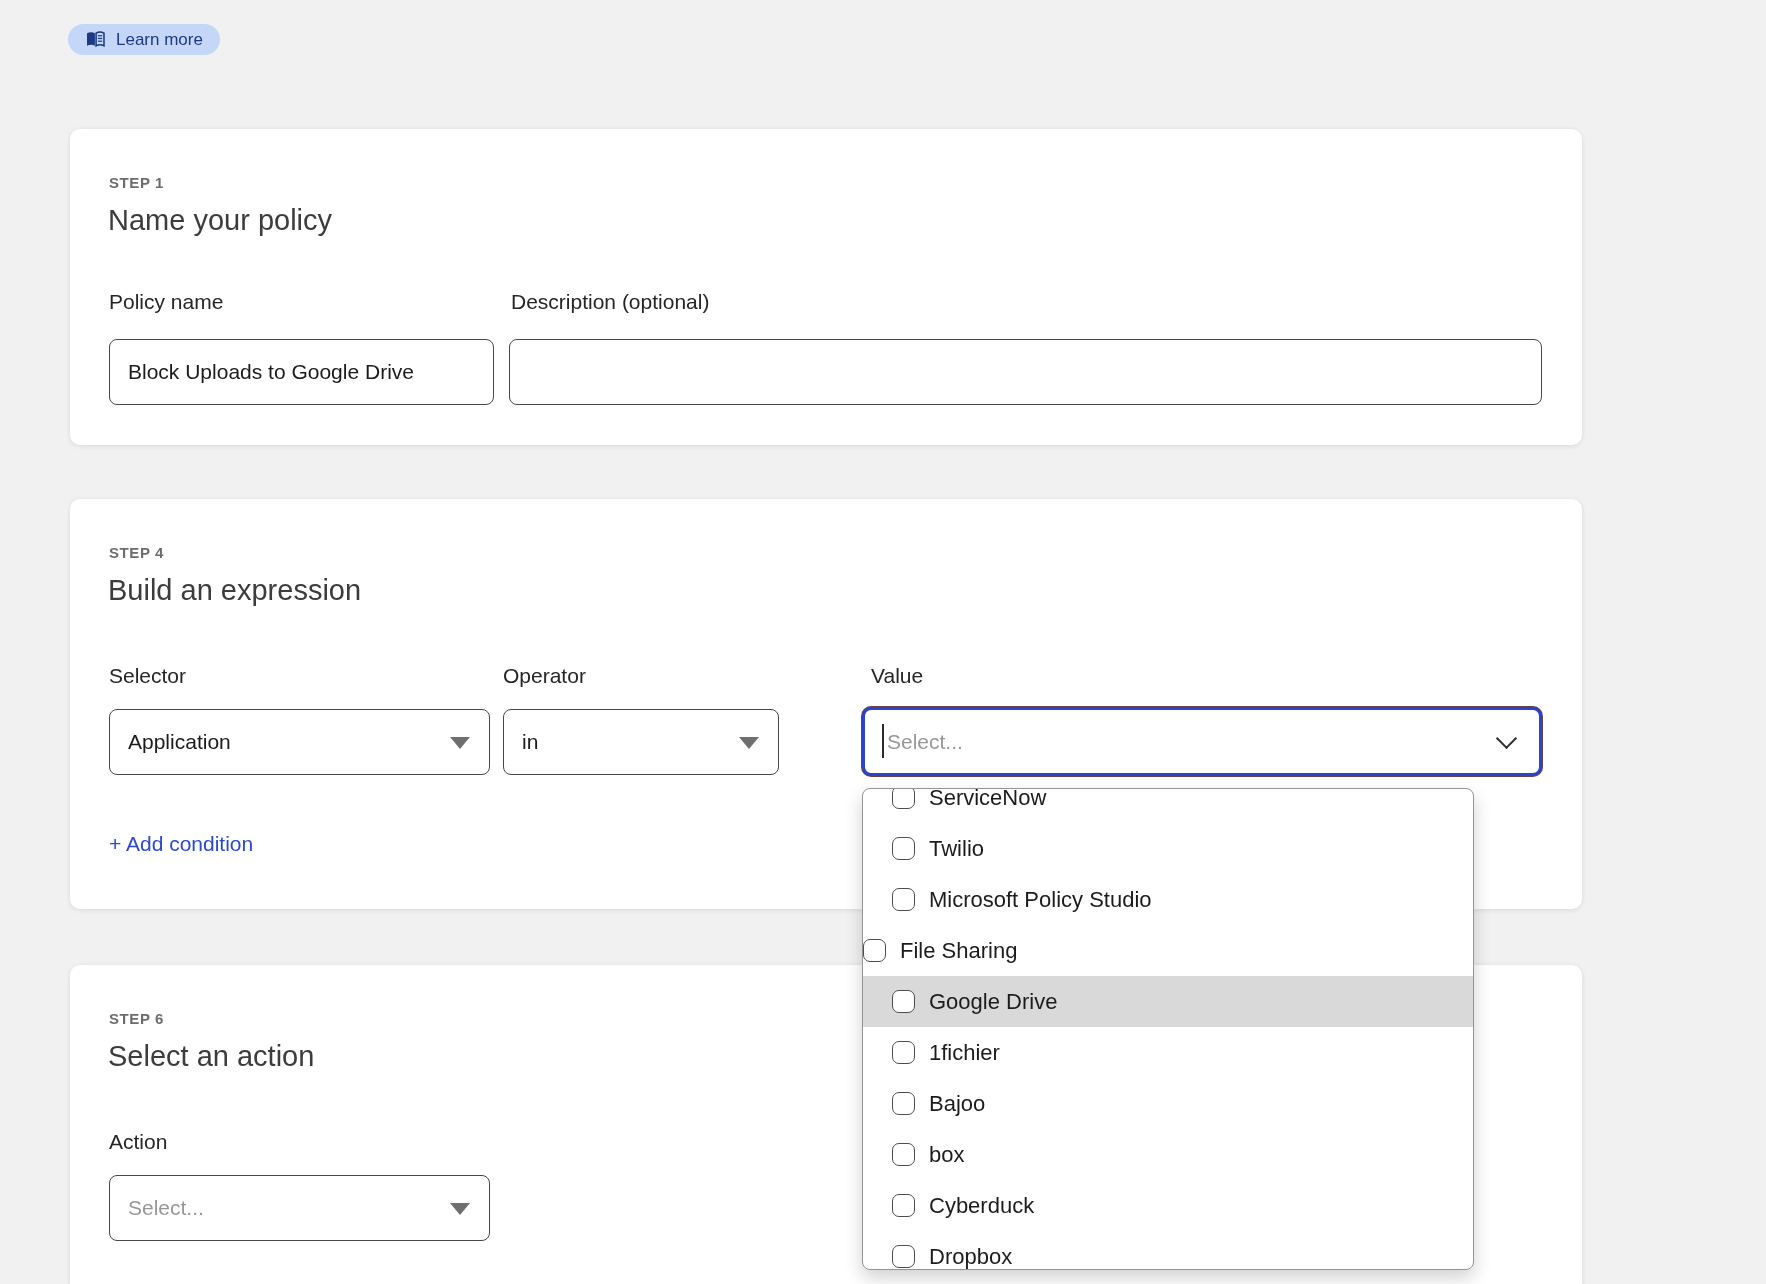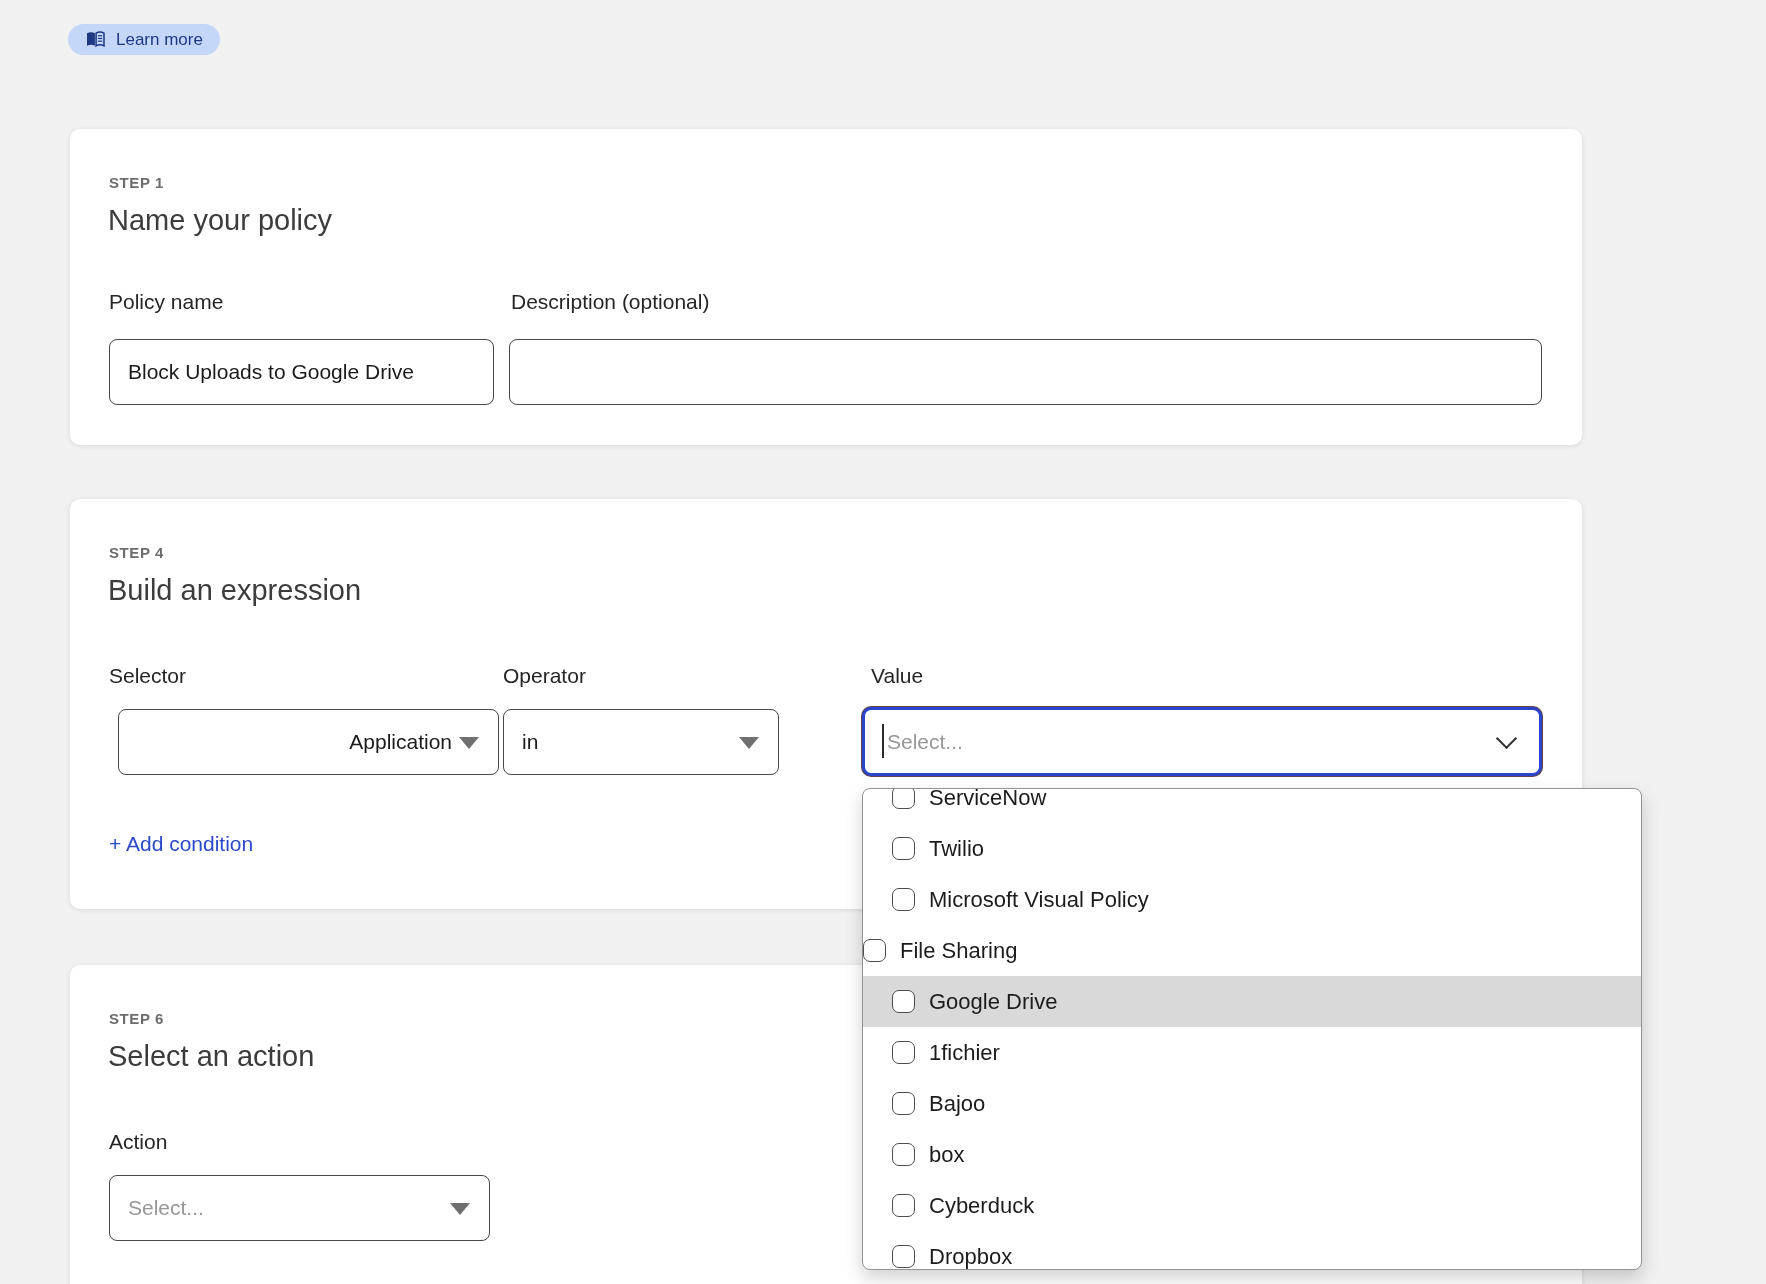--- a/index.html
+++ b/index.html
@@ -68,21 +68,21 @@
   
   .card1 .field-label.l1 { left:39px; }
   .card1 .field-label.l2 { left:441px; }
   .card1 .text-input.policy { left:39px; width:385px; }
   .card1 .text-input.desc  { left:439px; width:1033px; }
 
   
   .card2 .field-label.l1 { left:39px;  top:164px; }
   .card2 .field-label.l2 { left:433px; top:164px; }
   .card2 .field-label.l3 { left:801px; top:164px; }
-  .card2 .select-box.selector { left:48px;  width:381px;justify-content:flex-end; }
+  .card2 .select-box.selector { left:39px;  width:381px; }
   .card2 .select-box.operator { left:433px; width:276px; }
 
   .combo {
     position:absolute; left:792px; top:208px; width:680px; height:69px;
     background:#fff; border:3px solid #2945cb; border-radius:9px;
     box-shadow:0 0 0 1px rgba(73,35,40,0.85);
     display:flex; align-items:center; padding:0 52px 0 19px;
     font-size:21px; cursor:text;
   }
   .combo .caret {
@@ -101,21 +101,21 @@
     font-size:21px; color:#2b4ac9; font-weight:500; cursor:pointer;
     text-decoration:none;
   }
 
   
   .card3 .field-label.l1 { left:39px; top:164px; }
   .card3 .select-box.action { left:39px; width:381px; }
 
   
   .dd-panel {
-    position:absolute; left:862px; top:788px; width:780px; height:482px;
+    position:absolute; left:862px; top:788px; width:612px; height:482px;
     background:#fff; border:1px solid #949494; border-radius:8px;
     box-shadow:0 8px 18px rgba(0,0,0,0.18);
     overflow:hidden; z-index:50;
   }
   .dd-list { margin-top:-17px; }
   .dd-row {
     height:51px; display:flex; align-items:center;
     padding-left:29px; cursor:pointer;
   }
   .dd-row.group { padding-left:0; }
@@ -193,21 +193,21 @@
       <div class="dd-row">
     <span class="dd-checkbox"></span>
     <span class="dd-label">ServiceNow</span>
   </div>
       <div class="dd-row">
     <span class="dd-checkbox"></span>
     <span class="dd-label">Twilio</span>
   </div>
       <div class="dd-row">
     <span class="dd-checkbox"></span>
-    <span class="dd-label">Microsoft Visual Policy</span>
+    <span class="dd-label">Microsoft Policy Studio</span>
   </div>
       <div class="dd-row group">
     <span class="dd-checkbox"></span>
     <span class="dd-label">File Sharing</span>
   </div>
       <div class="dd-row highlighted">
     <span class="dd-checkbox"></span>
     <span class="dd-label">Google Drive</span>
   </div>
       <div class="dd-row">

